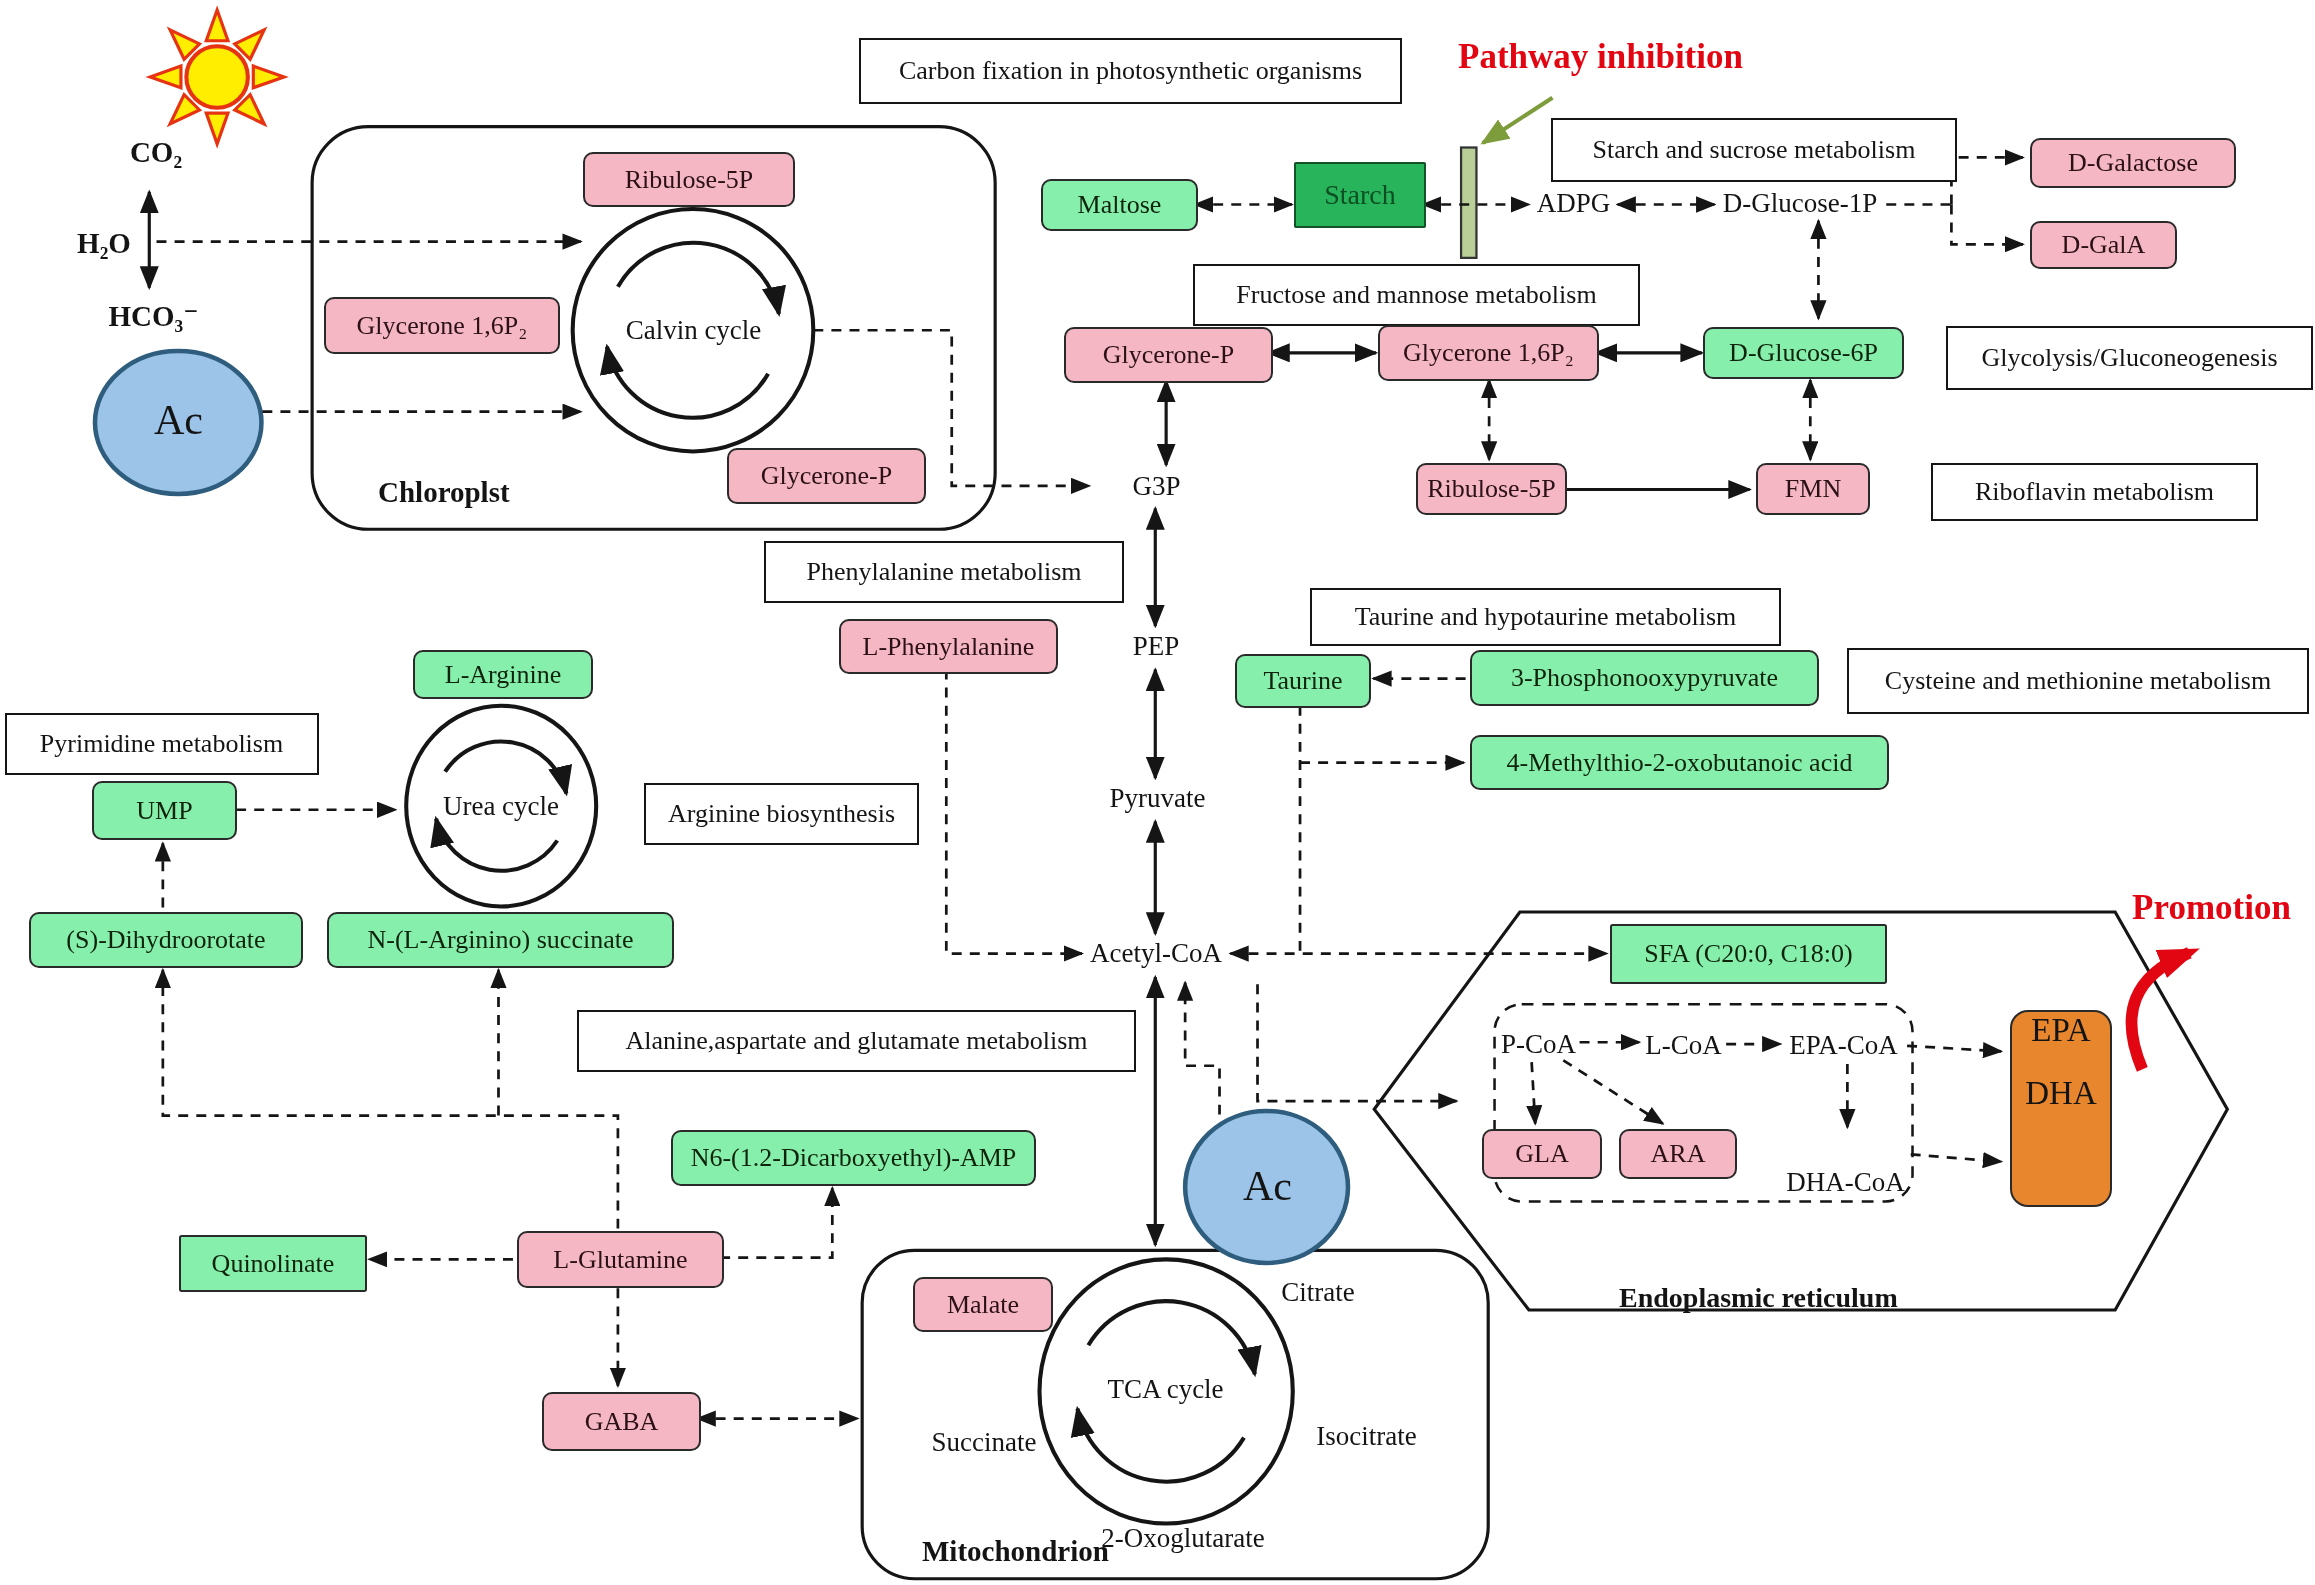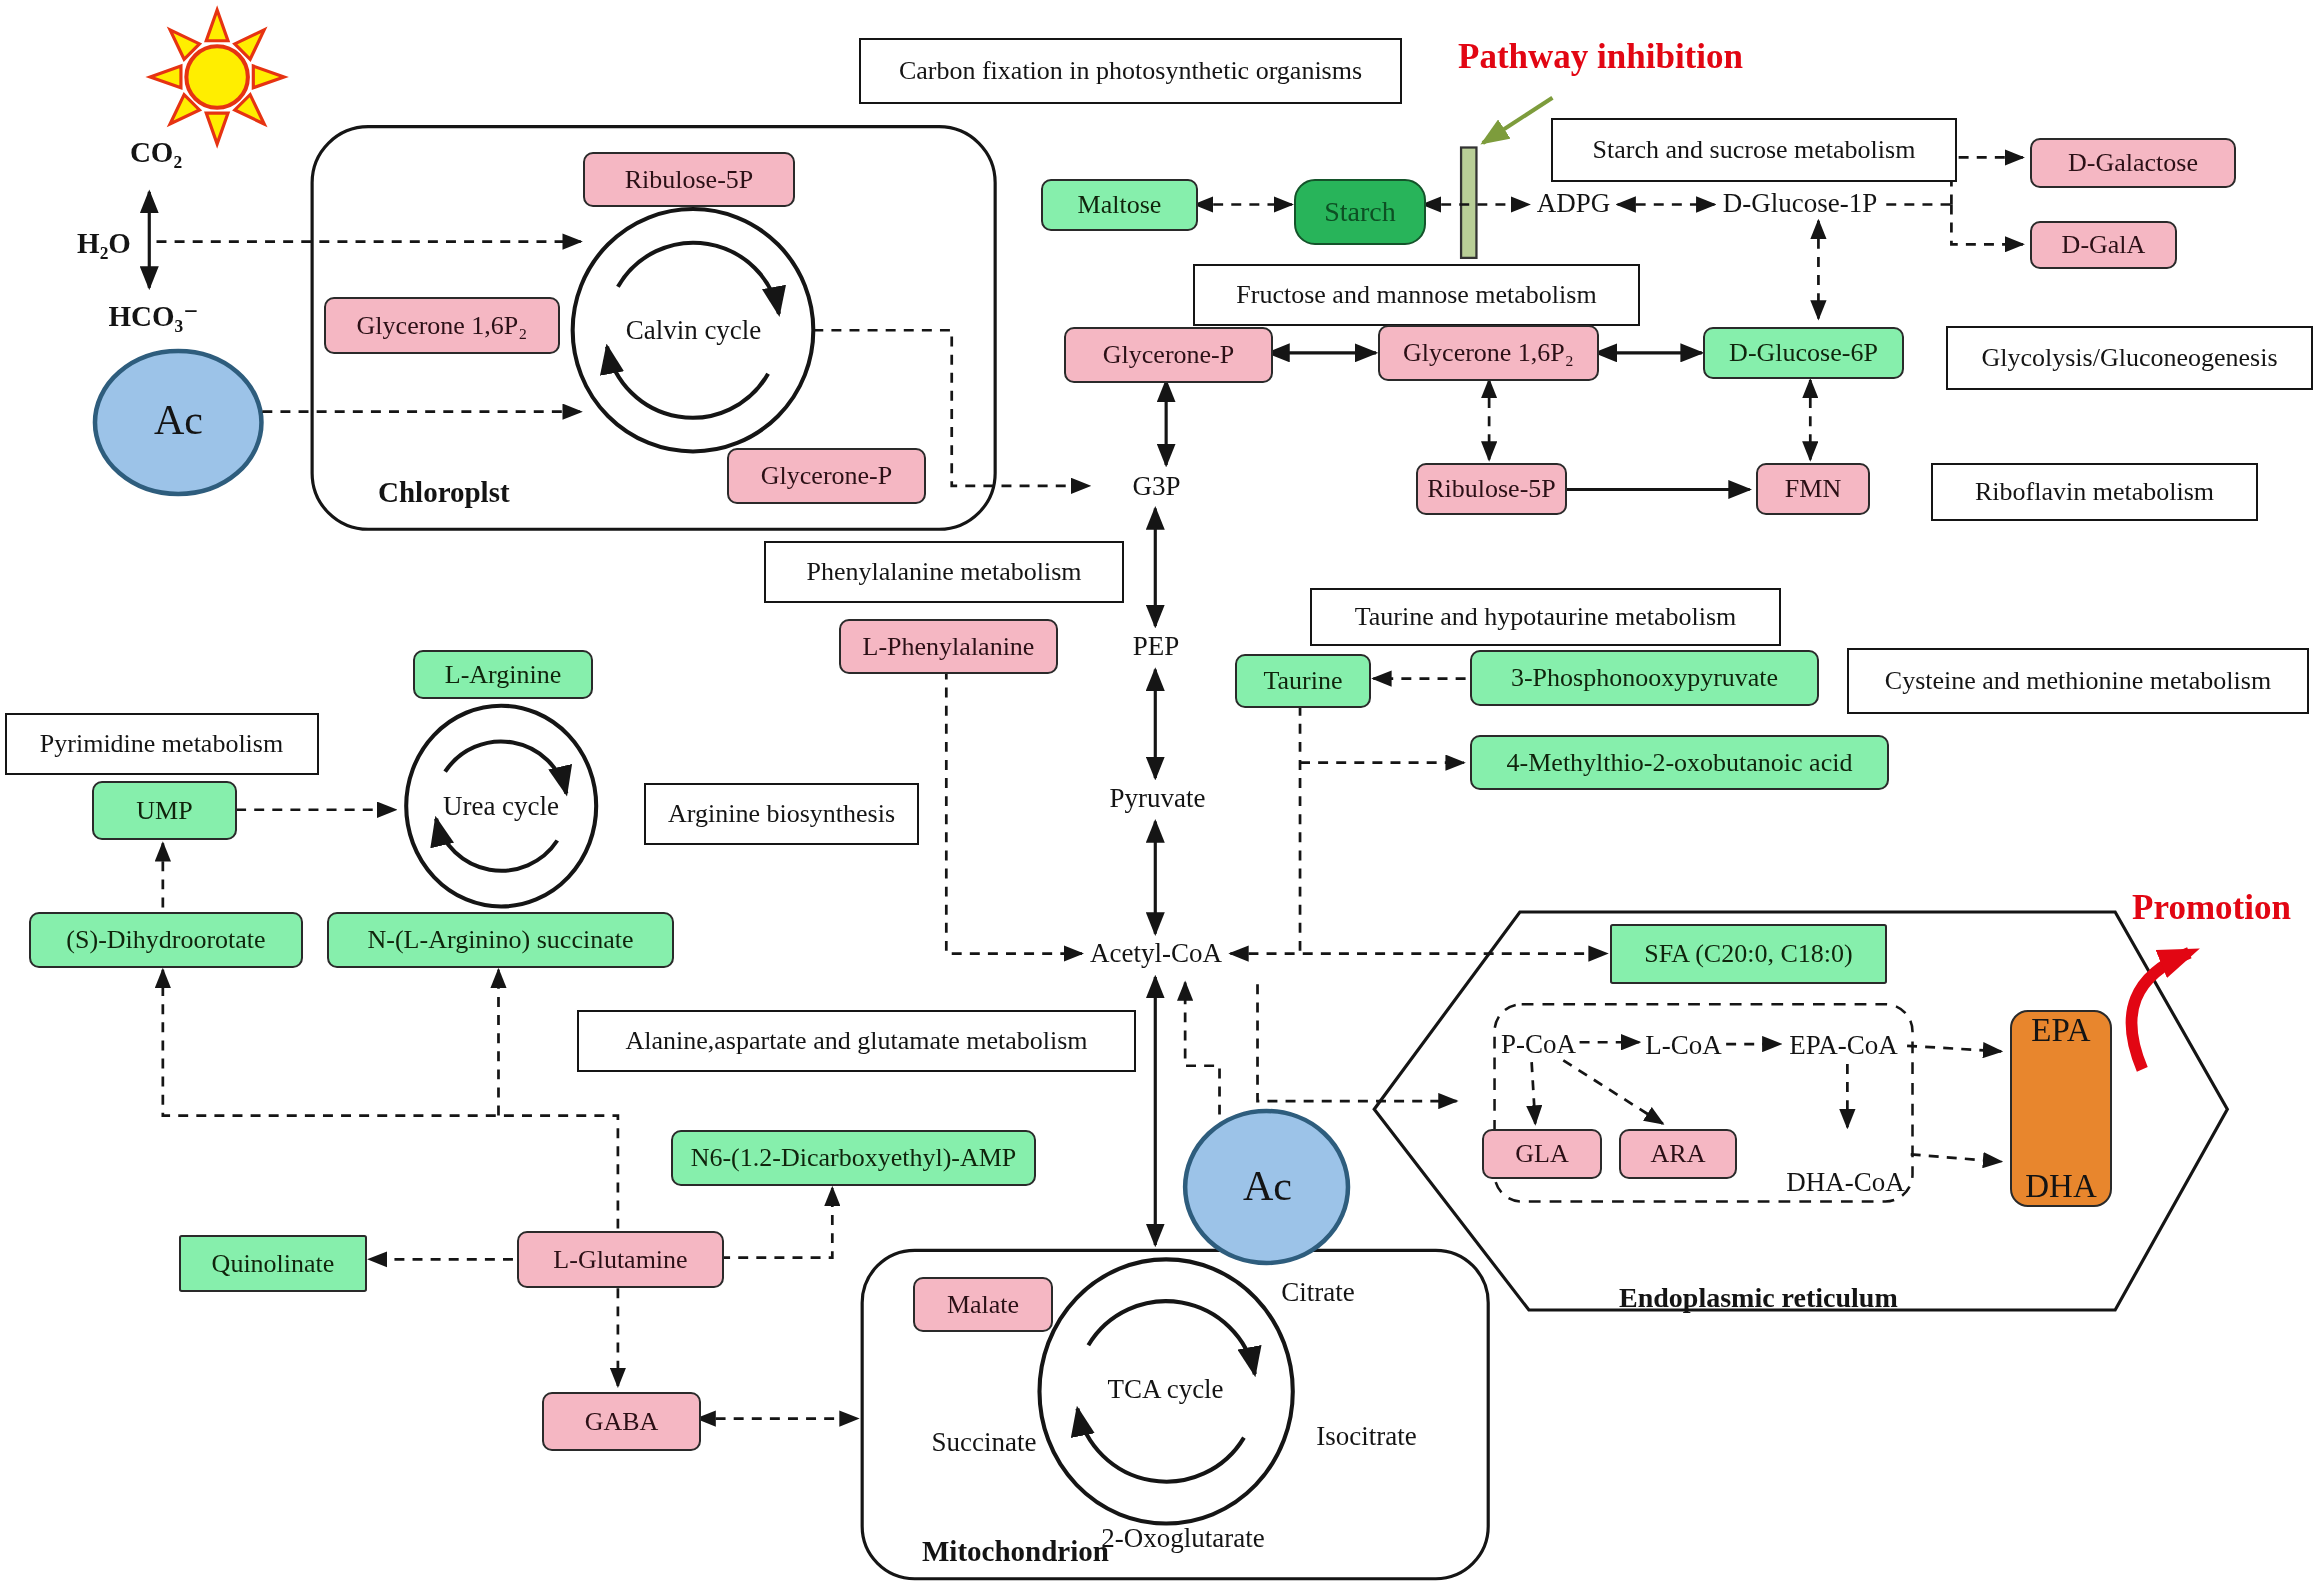--- a/index.html
+++ b/index.html
@@ -10,21 +10,21 @@
        white-space:nowrap;z-index:2;line-height:1.05;}
   .node{font-size:27px;}
   .pbox{border:2.7px solid #151515;background:#fff;font-size:26px;}
   .pink{background:#f5b7c3;border:2.7px solid #2a2a2a;border-radius:10px;font-size:26px;color:#2b1016;}
   .green{background:#86efac;border:2.7px solid #2a2a2a;border-radius:10px;font-size:26px;color:#10240c;}
   .sq{border-radius:2.7px;}
   .bold{font-weight:bold;}
   .red{color:#e20613;font-weight:bold;font-size:35px;}
   .starch{background:#28b45a;border:2.7px solid #14532a;color:#0d4f23;font-size:28px;border-radius:1.8px;}
   .orange{background:#e8862d;border:2.7px solid #2a2a2a;border-radius:18px;z-index:2;
-          display:flex;flex-direction:column;align-items:center;justify-content:space-between;
+          display:flex;flex-direction:column;align-items:center;justify-content:flex-start;
           font-size:33px;position:absolute;gap:26px;}
   .ac{font-size:42px;}
   .leftal{justify-content:flex-start;margin-left:36px;}
 </style>
 </head>
 <body>
 
 <div class="canvas">
 
   <svg class="layer" width="2316" height="1586" viewBox="0 0 2560 1753">
@@ -182,21 +182,21 @@
   <div class="lab pink" style="left:2030px;top:138px;width:202px;height:46px;">D-Galactose</div>
   <div class="lab pink" style="left:2030px;top:221px;width:143px;height:44px;">D-GalA</div>
   <div class="lab pink" style="left:839px;top:619px;width:215px;height:51px;">L-Phenylalanine</div>
   <div class="lab pink" style="left:517px;top:1231px;width:203px;height:53px;">L-Glutamine</div>
   <div class="lab pink" style="left:542px;top:1392px;width:155px;height:55px;">GABA</div>
   <div class="lab pink" style="left:913px;top:1277px;width:136px;height:51px;">Malate</div>
   <div class="lab pink" style="left:1482px;top:1129px;width:116px;height:46px;">GLA</div>
   <div class="lab pink" style="left:1619px;top:1129px;width:114px;height:46px;">ARA</div>
 
   <div class="lab green" style="left:1041px;top:179px;width:153px;height:48px;">Maltose</div>
-  <div class="lab starch" style="left:1294px;top:179px;width:128px;height:62px;border-radius:21px;">Starch</div>
+  <div class="lab starch" style="left:1294px;top:162px;width:128px;height:62px;">Starch</div>
   <div class="lab green" style="left:1703px;top:327px;width:197px;height:48px;">D-Glucose-6P</div>
   <div class="lab green" style="left:1235px;top:654px;width:132px;height:50px;">Taurine</div>
   <div class="lab green" style="left:1470px;top:650px;width:345px;height:52px;">3-Phosphonooxypyruvate</div>
   <div class="lab green" style="left:1470px;top:735px;width:415px;height:51px;">4-Methylthio-2-oxobutanoic acid</div>
   <div class="lab green" style="left:413px;top:650px;width:176px;height:45px;">L-Arginine</div>
   <div class="lab green" style="left:92px;top:781px;width:141px;height:55px;">UMP</div>
   <div class="lab green" style="left:29px;top:912px;width:270px;height:52px;">(S)-Dihydroorotate</div>
   <div class="lab green" style="left:327px;top:912px;width:343px;height:52px;">N-(L-Arginino) succinate</div>
   <div class="lab green" style="left:671px;top:1130px;width:361px;height:52px;">N6-(1.2-Dicarboxyethyl)-AMP</div>
   <div class="lab green sq" style="left:179px;top:1235px;width:184px;height:53px;">Quinolinate</div>

